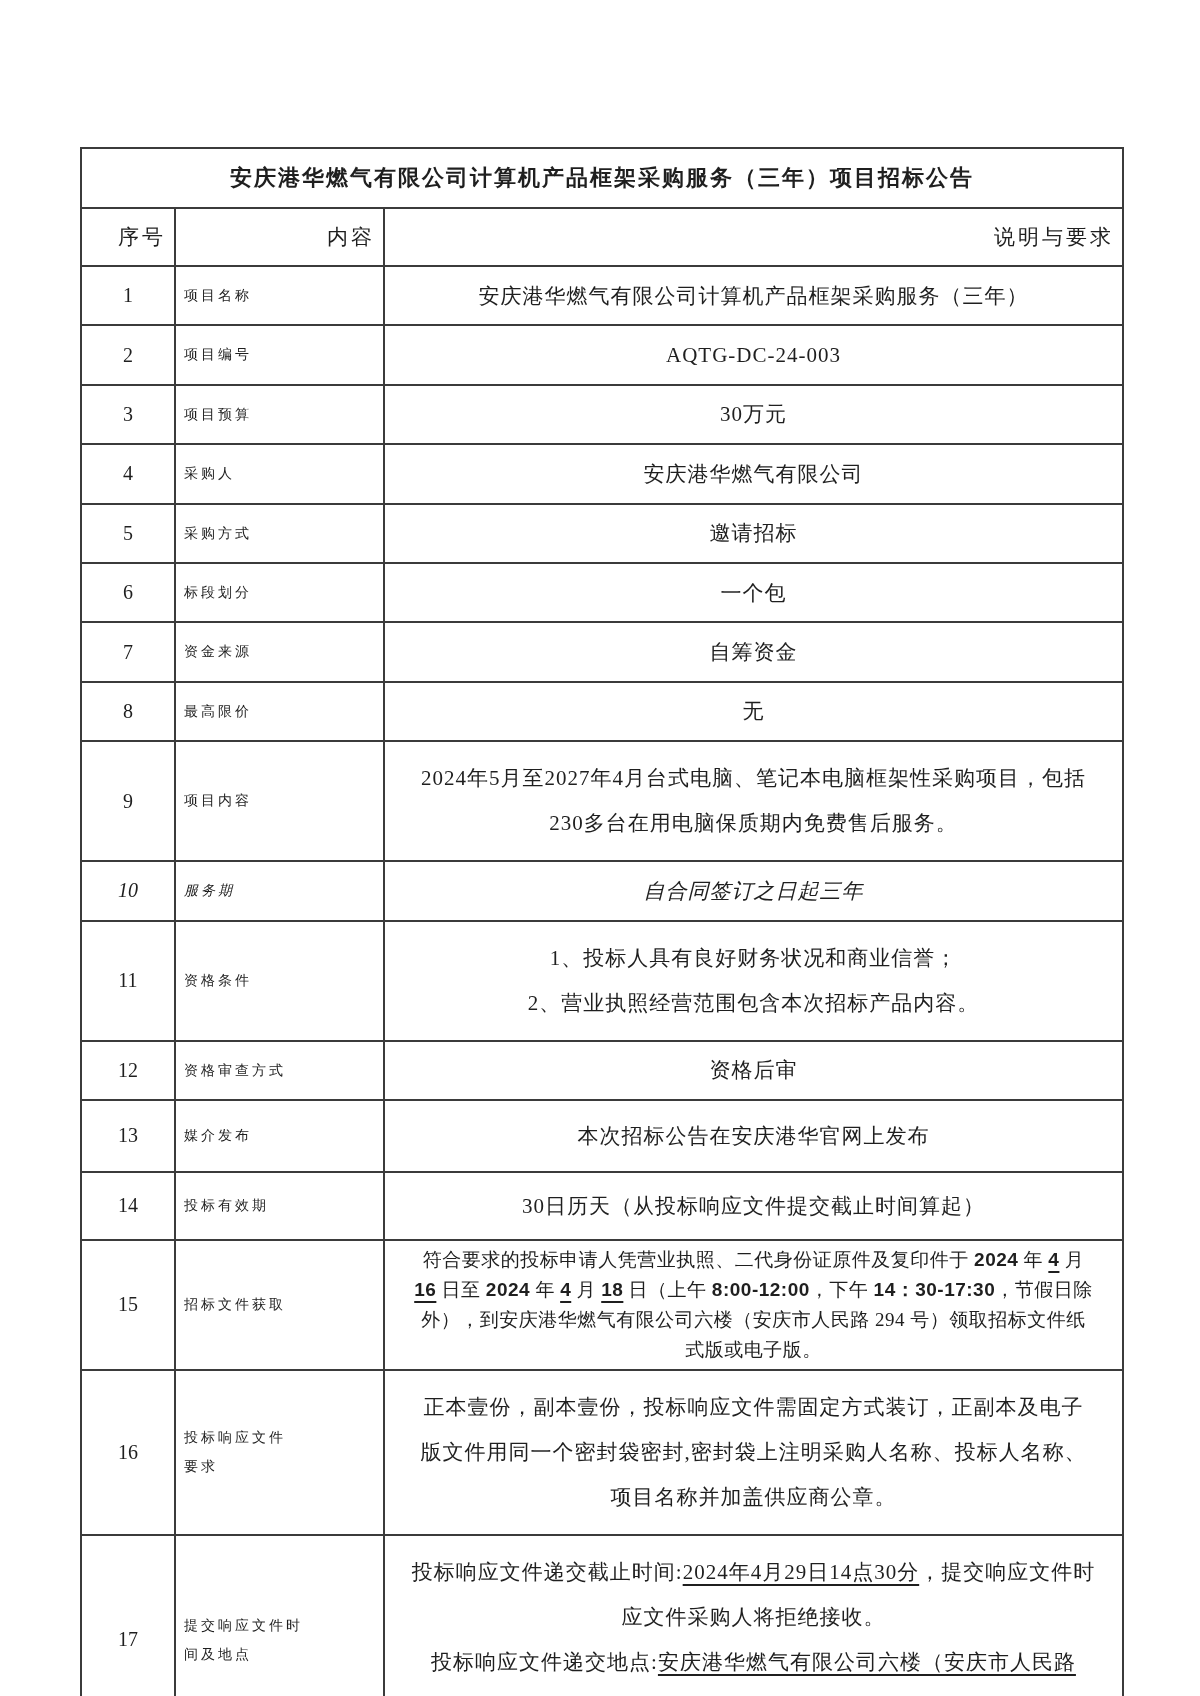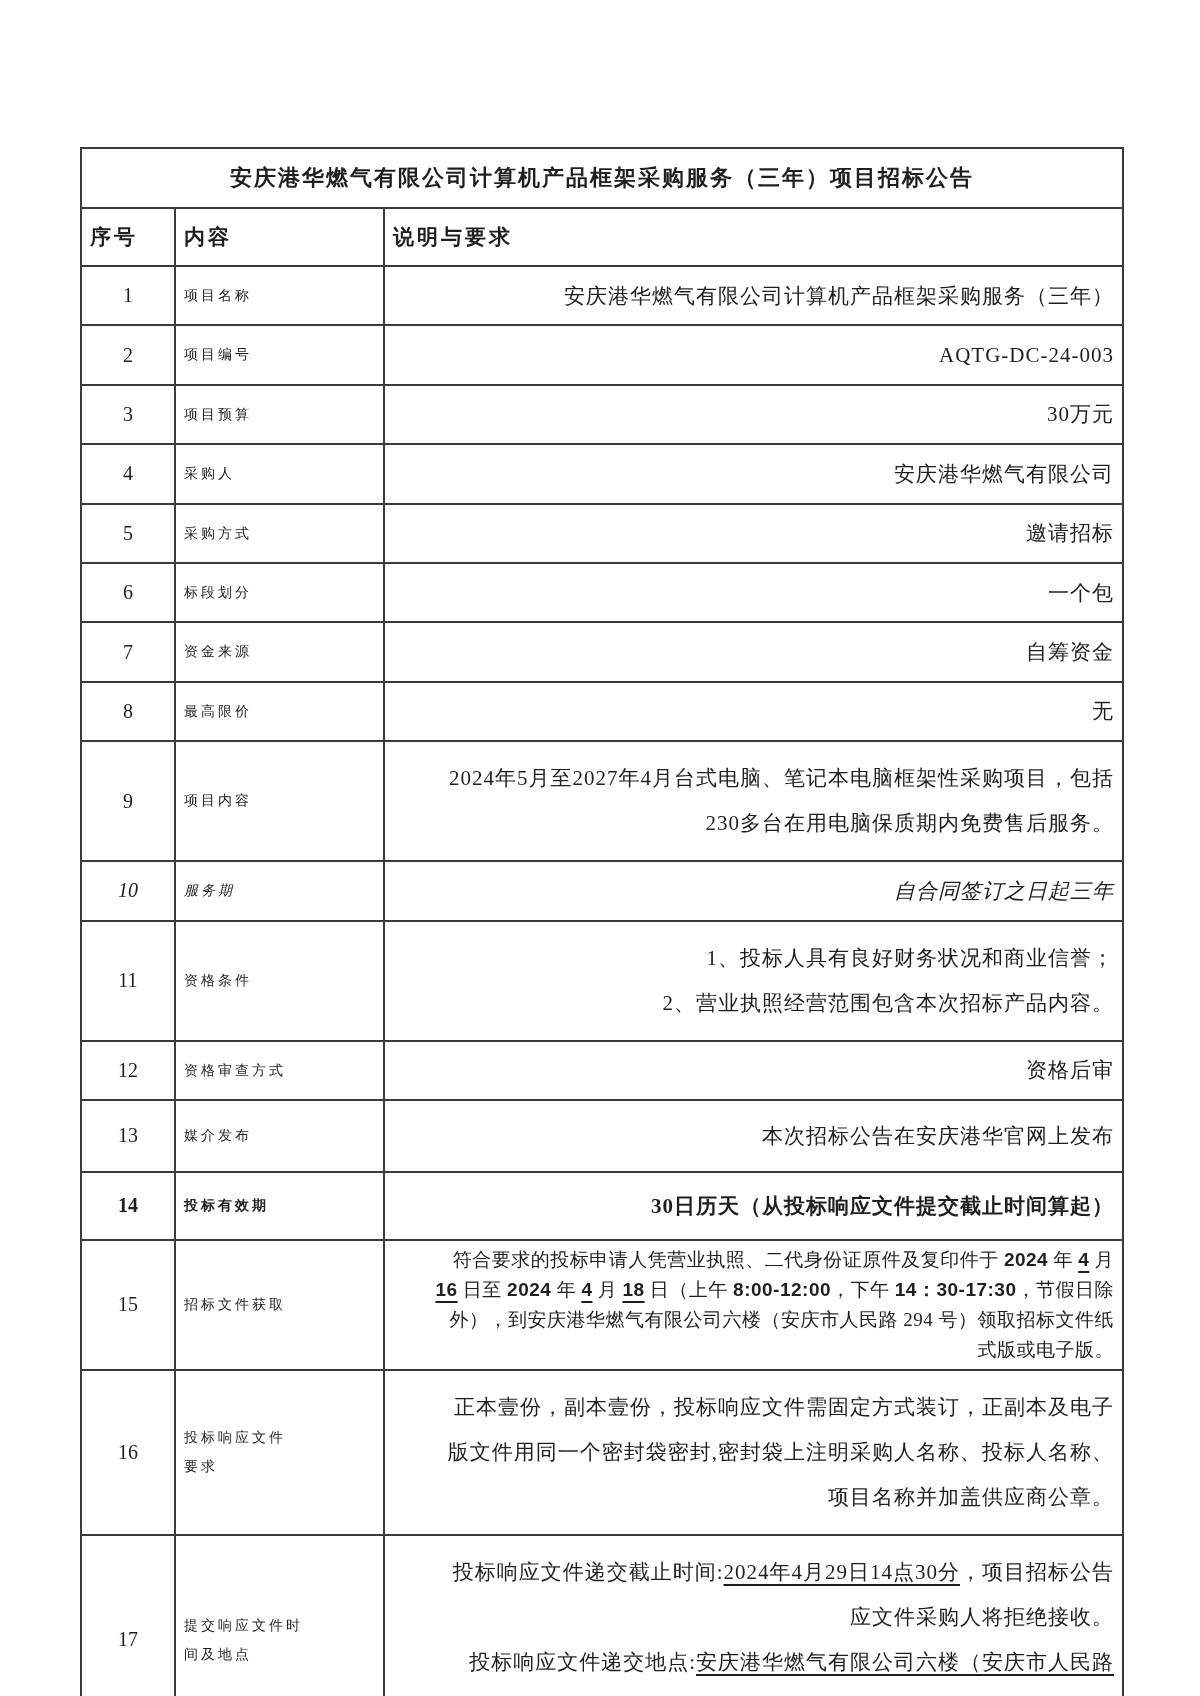--- a/index.html
+++ b/index.html
@@ -25,40 +25,40 @@
     padding: 14px 8px;
     overflow: hidden;
   }
   .title-cell {
     text-align: center;
     font-size: 22px;
     font-weight: 600;
     letter-spacing: 2px;
   }
   .head-cell {
-    text-align: left;
+    text-align: right;
     font-size: 21px;
-    font-weight: 700;
+    font-weight: 400;
     letter-spacing: 3px;
   }
   .c-no {
     text-align: center;
     font-size: 20px;
     padding: 2px 2px;
   }
   .c-item {
     text-align: left;
     font-size: 14px;
     letter-spacing: 3px;
     line-height: 2.1;
     white-space: pre-line;
     padding: 2px 4px;
   }
   .c-desc {
-    text-align: right;
+    text-align: center;
     font-size: 21px;
     letter-spacing: 1px;
     padding: 4px 10px;
     margin-top: 20px;
   }
   .c-desc.wide { line-height: 45px; }
   .c-desc.small {
     font-size: 19px;
     letter-spacing: 0.5px;
     line-height: 30px;
@@ -70,21 +70,21 @@
     text-decoration: underline;
     text-decoration-thickness: 2px;
     text-underline-offset: 5px;
   }
   
   .h46 { height: 46px; }
   .h48 { height: 48px; }
   .h49 { height: 49px; }
   .h47 { height: 47px; font-style: italic; }
   .h50 { height: 50px; }
-  .h68 { height: 68px; font-weight: bold; }
+  .h68 { height: 68px; }
   .h71 { height: 72px; }
   .h95 { height: 95px; }
   .h96 { height: 96px; }
   .h130 { height: 130px; }
   .h160 { height: 160px; }
   .h187 { height: 187px; }
 </style>
 </head>
 <body>
 
@@ -182,17 +182,17 @@
     <tr class="h160">
       <td class="c-no">16</td>
       <td class="c-item">投标响应文件
 要求</td>
       <td class="c-desc wide"><span>正本壹份，副本壹份，投标响应文件需固定方式装订，正副本及电子</span><br><span>版文件用同一个密封袋密封,密封袋上注明采购人名称、投标人名称、</span><br><span>项目名称并加盖供应商公章。</span></td>
     </tr>
     <tr class="h187">
       <td class="c-no">17</td>
       <td class="c-item">提交响应文件时
 间及地点</td>
-      <td class="c-desc wide"><span>投标响应文件递交截止时间:</span><span class="u">2024年4月29日14点30分</span><span>，项目招标公告</span><br><span>应文件采购人将拒绝接收。</span><br><span>投标响应文件递交地点:</span><span class="u">安庆港华燃气有限公司六楼（安庆市人民路</span><br><span class="u">294号）　</span></td>
+      <td class="c-desc wide"><span>投标响应文件递交截止时间:</span><span class="u">2024年4月29日14点30分</span><span>，提交响应文件时</span><br><span>应文件采购人将拒绝接收。</span><br><span>投标响应文件递交地点:</span><span class="u">安庆港华燃气有限公司六楼（安庆市人民路</span><br><span class="u">294号）　</span></td>
     </tr>
   </tbody>
     </table>
 </div>
 
 </body></html>

